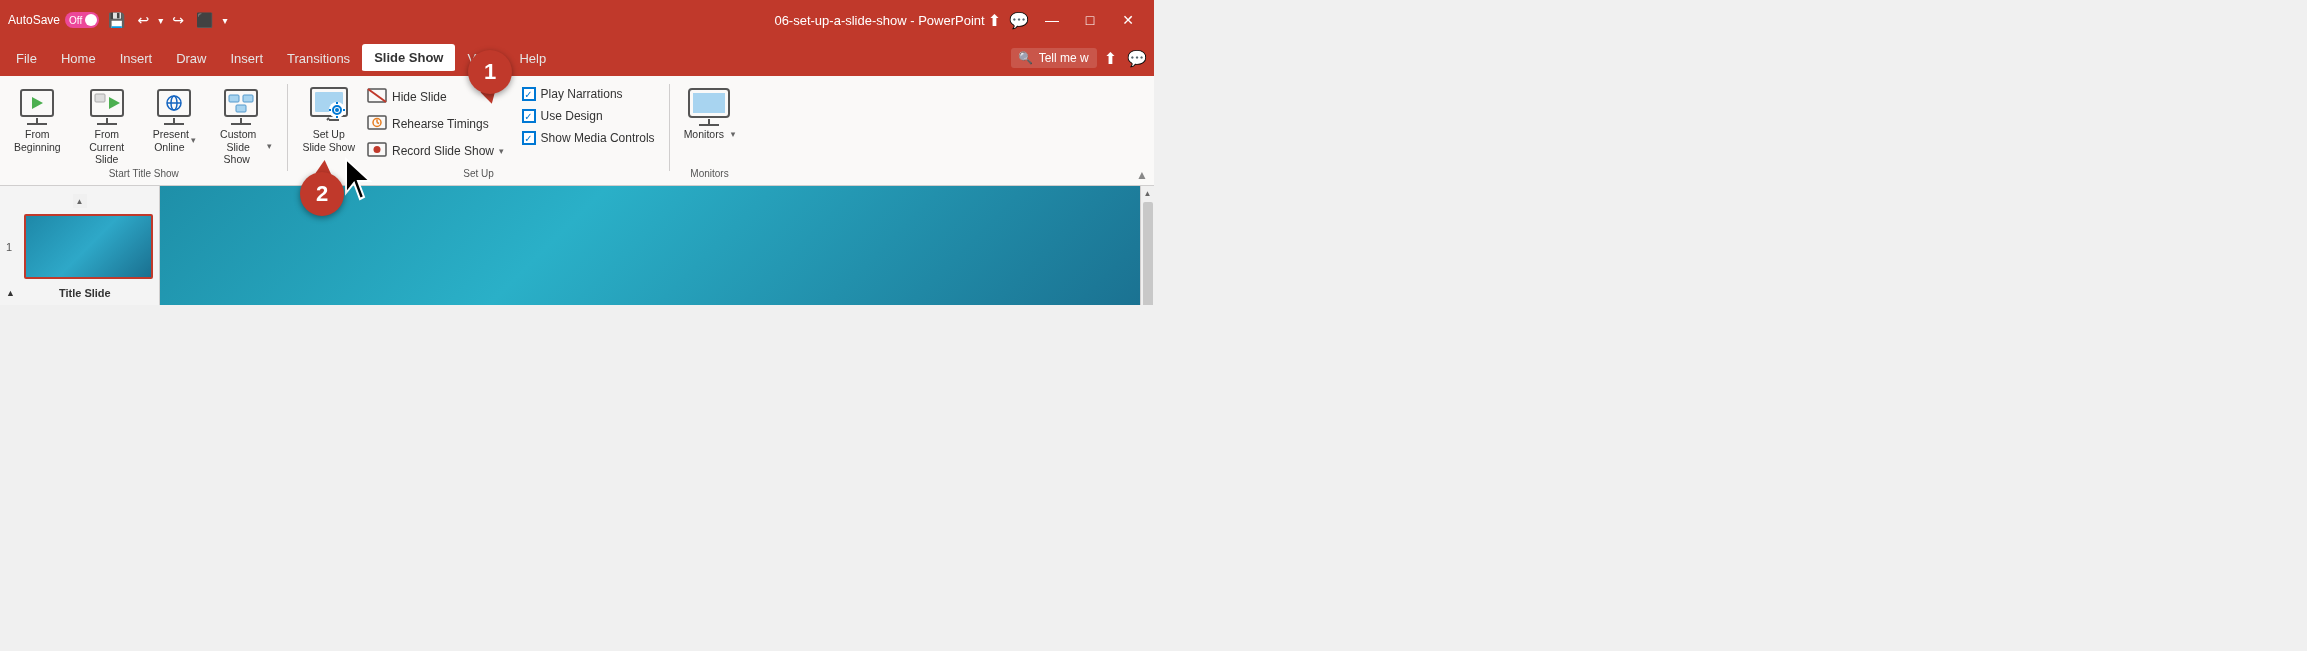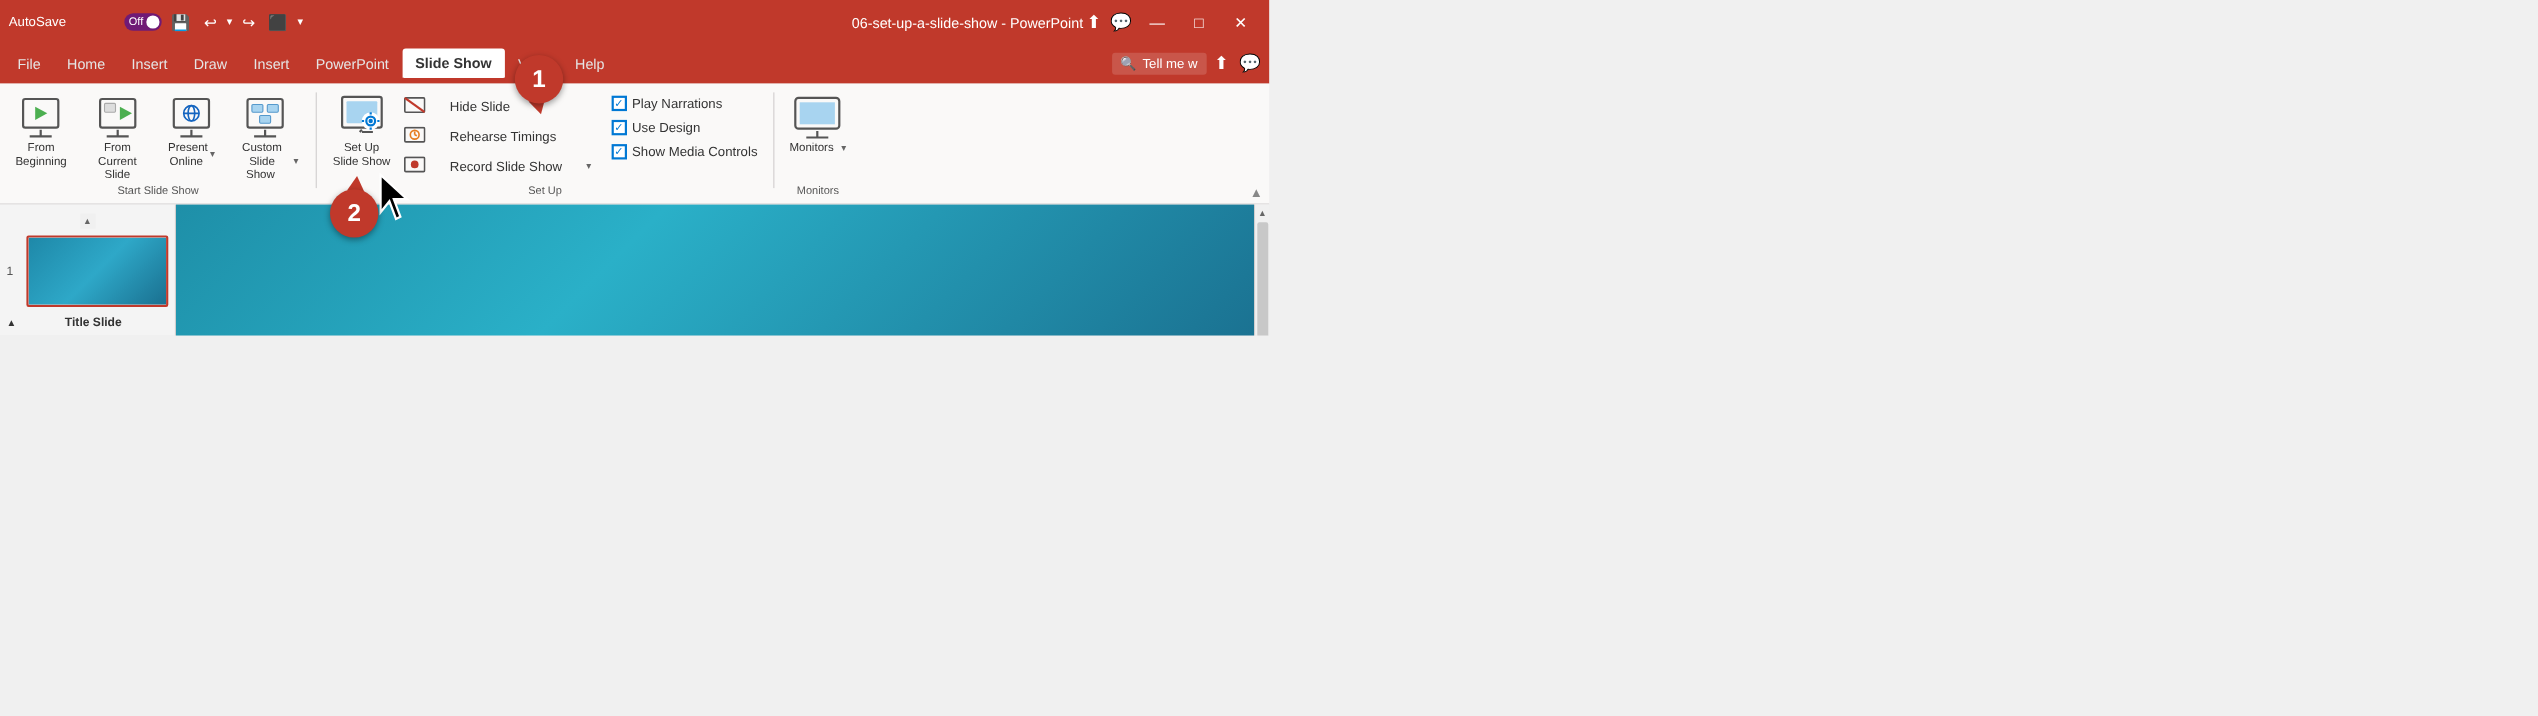--- a/index.html
+++ b/index.html
@@ -28,29 +28,28 @@
       flex: 1;
     }
     .autosave-group {
       display: flex;
       align-items: center;
       gap: 5px;
       font-size: 12px;
       font-weight: 500;
     }
     .toggle-off {
-      background: #701a75;
+      background: #ec4899;
       border-radius: 10px;
       width: 34px;
       height: 16px;
       display: inline-flex;
       align-items: center;
       padding: 2px;
       position: relative;
-      margin-left: 48px;
     }
     .toggle-knob {
       width: 12px;
       height: 12px;
       background: white;
       border-radius: 50%;
       position: absolute;
       right: 2px;
     }
     .toggle-text {
@@ -175,21 +174,21 @@
     .rb-btn .btn-label {
       font-size: 10.5px;
       color: #333;
       line-height: 1.2;
       text-align: center;
       max-width: 60px;
     }
     .rb-btn-sm {
       display: flex;
       align-items: center;
-      gap: 22px;
+      gap: 5px;
       cursor: pointer;
       padding: 3px 6px;
       border-radius: 3px;
       font-size: 12px;
       color: #333;
       white-space: nowrap;
     }
     .rb-btn-sm .sm-icon {
       width: 20px;
       height: 20px;
@@ -377,21 +376,21 @@
       <div class="win-btn close">✕</div>
     </div>
   </div>
 
   <div class="menu-bar">
     <div class="menu-item">File</div>
     <div class="menu-item">Home</div>
     <div class="menu-item">Insert</div>
     <div class="menu-item">Draw</div>
     <div class="menu-item">Insert</div>
-    <div class="menu-item">PowerPoint</div>
+    <div class="menu-item">Transitions</div>
     <div class="menu-item active" style="position:relative;">
       <span>Slide Show</span>
       <div style="position:absolute;bottom:-2px;left:0;right:0;height:2px;background:#c0392b;"></div>
     </div>
     <div class="menu-item">View</div>
     <div class="menu-item">Help</div>
     <div class="menu-right">
       <div class="search-box">
         <span>🔍</span>
         <span>Tell me w</span>
@@ -456,21 +455,21 @@
               <rect x="13" y="17" width="10" height="7" rx="1" fill="#a8d4f0" stroke="#5599cc" stroke-width="1"></rect>
               <line x1="18" y1="30" x2="18" y2="36" stroke="#555" stroke-width="2"></line>
               <line x1="8" y1="36" x2="28" y2="36" stroke="#555" stroke-width="2"></line>
             </svg>
           </div>
           <div class="btn-label with-dropdown">
             Custom Slide<br>Show&nbsp;<span class="dropdown-arrow">▾</span>
           </div>
         </div>
       </div>
-      <div class="ribbon-group-label">Start Slide Show</div>
+      <div class="ribbon-group-label">Start Title Show</div>
     </div>
 
     <div class="ribbon-separator"></div>
 
     <div style="display:flex; flex-direction:column; position:relative; padding: 2px 4px 0 4px;">
       <div style="display:flex; align-items:flex-start; padding-bottom:20px; gap:0;">
         <div class="rb-btn" style="min-width:60px;">
           <div class="icon-area">
             <svg width="40" height="42" viewBox="0 0 40 42">
               <rect x="2" y="2" width="36" height="28" rx="2" fill="none" stroke="#555" stroke-width="2"></rect>

